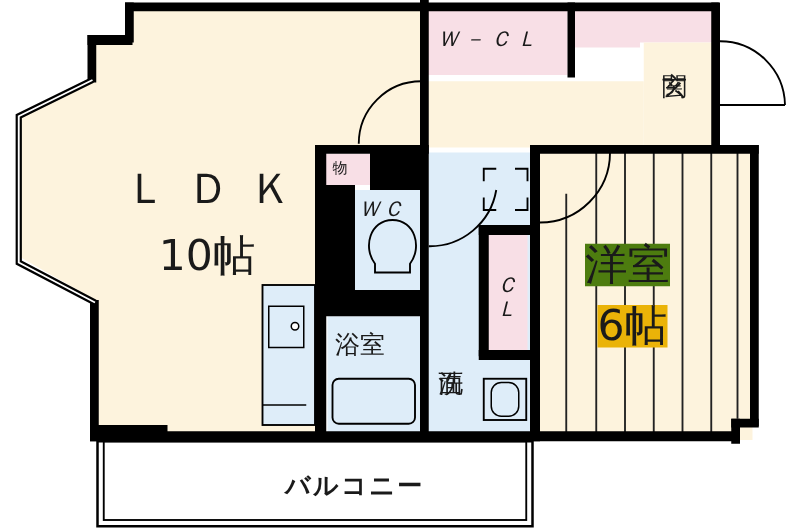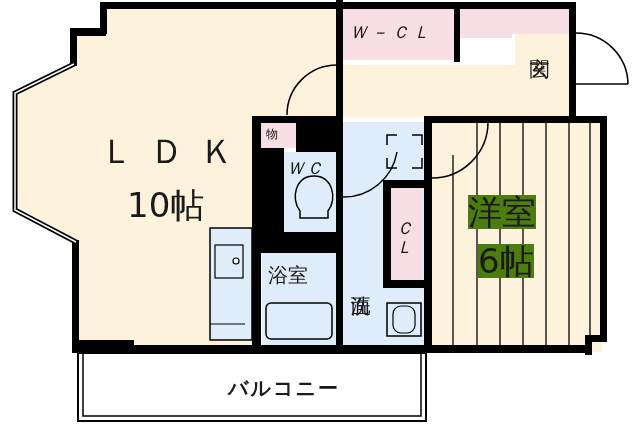--- a/index.html
+++ b/index.html
@@ -108,21 +108,21 @@
     <polyline points="387,145 387,135 397,135"></polyline>
       <polyline points="412,135 422,135 422,145"></polyline>
     <polyline points="387,158 387,168 397,168"></polyline>
       <polyline points="412,168 422,168 422,158"></polyline>
   </g>
 </svg>
 
 <div class="lbl big" style="left:100px;top:134px;letter-spacing:16px;">ＬＤＫ</div>
 <div class="lbl big" style="left:127px;top:188px;">10帖</div>
 <div class="lbl big" style="left:468px;top:195px;background:#4d7c0f;">洋室</div>
-<div class="lbl big" style="left:478px;top:244px;background:#4d7c0f;">6帖</div>
+<div class="lbl big" style="left:478px;top:244px;background:#eab308;">6帖</div>
 <div class="lbl sm" style="left:350px;top:24px;letter-spacing:4px;">Ｗ－ＣＬ</div>
 <div class="lbl mid vert" style="left:530px;top:42px;">玄関</div>
 <div class="lbl sm" style="left:287px;top:160px;letter-spacing:2px;">ＷＣ</div>
 <div class="lbl mid" style="left:268px;top:265px;">浴室</div>
 <div class="lbl mid vert" style="left:351px;top:280px;">洗面</div>
 <div class="lbl sm vert" style="left:396px;top:210px;">ＣＬ</div>
 <div class="lbl xs" style="left:266px;top:128px;">物</div>
 <div class="lbl mid" style="left:228px;top:378px;letter-spacing:2px;font-weight:bold;">バルコニー</div>
 
 </body></html>

